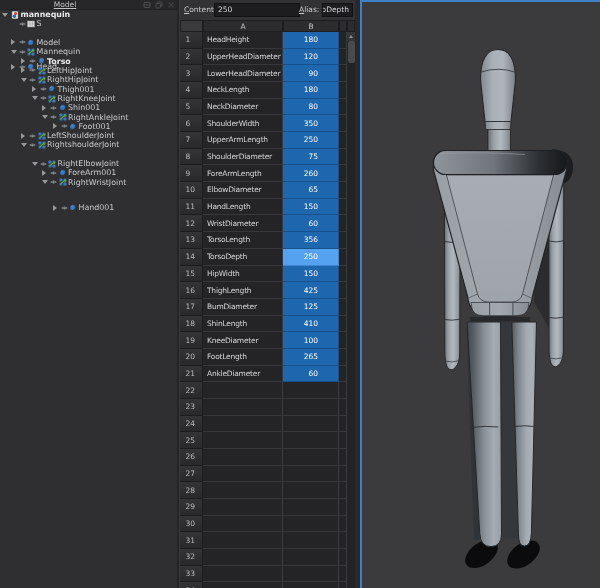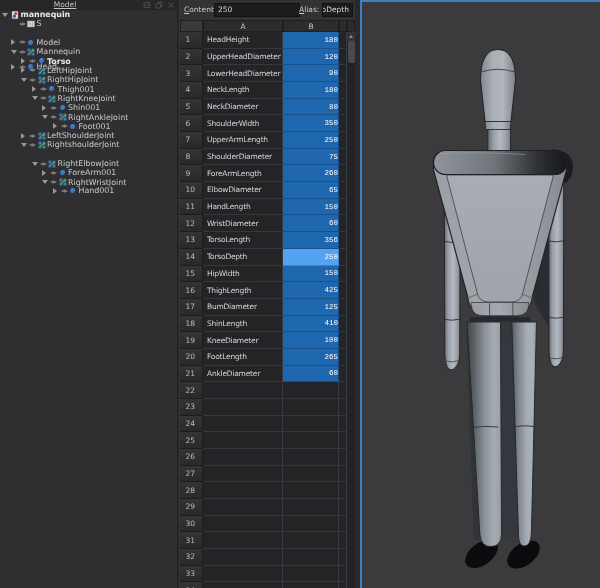--- a/index.html
+++ b/index.html
@@ -48,21 +48,21 @@
   #hdr-A{left:23px;width:80px;}
   #hdr-B{left:103px;width:56px;}
   #hdr-C{left:159px;width:8px;}
   .grid-row{position:absolute;left:0;width:100%;}
   .cell{position:absolute;top:0;height:100%;font-size:7.5px;display:flex;align-items:center;}
   .rowhdr{left:0;width:23px;background:linear-gradient(#343436,#29292b);border-right:1px solid #1c1c1e;
           border-bottom:1px solid #1c1c1e;color:#bcbcbe;padding-left:5.5px;font-size:7.5px;}
   .cellA{left:23px;width:80px;background:#242427;border-right:1px solid #3a3a3e;border-bottom:1px solid #37373b;
          color:#d6d6d8;padding-left:4px;letter-spacing:-0.22px;}
   .cellB{left:103px;width:56px;background:#242427;border-right:1px solid #3a3a3e;border-bottom:1px solid #37373b;
-         color:#fff;justify-content:flex-end;padding-right:0;font-family:Liberation Mono, monospace;}
+         color:#fff;justify-content:flex-end;padding-right:20px;}
   .cellB.filled{background:#1e66ad;border-bottom:1px solid #17508b;border-right:1px solid #17508b;}
   .cellB.selected{background:#55a2f0;border-bottom:1px solid #3f84cd;border-right:1px solid #3f84cd;}
   .cellC{left:159px;width:8px;background:#242427;border-right:1px solid #3a3a3e;border-bottom:1px solid #37373b;}
   #vscroll{position:absolute;left:167px;top:20px;width:8px;bottom:0;background:#232325;}
   #vscroll-hdr{position:absolute;left:167px;top:20px;width:8px;height:12px;background:#2c2c2e;border:1px solid #1e1e20;}
   #vscroll-up{position:absolute;left:0;top:12px;width:8px;height:9px;background:#353537;}
   #vscroll-up:after{content:"";position:absolute;left:1.5px;top:3px;width:0;height:0;
       border-bottom:3.5px solid #909092;border-left:2.5px solid transparent;border-right:2.5px solid transparent;}
   #vscroll-handle{position:absolute;left:0.5px;top:21px;width:7px;height:22px;background:#4a4a4d;border-radius:2px;}
 
@@ -396,21 +396,21 @@
             <svg viewBox="0 0 8 8" width="8" height="8">
               <rect x="0.4" y="0.4" width="3.1" height="3.1" rx="0.6" fill="#3e78bd"></rect>
               <rect x="4.4" y="0.4" width="3.1" height="3.1" rx="0.6" fill="#35669f"></rect>
               <rect x="0.4" y="4.4" width="3.1" height="3.1" rx="0.6" fill="#35669f"></rect>
               <rect x="4.4" y="4.4" width="3.1" height="3.1" rx="0.6" fill="#3e78bd"></rect>
               <path d="M1.4,6.5 Q4,3.4 6.8,2.1 M6.8,2.1 L5.1,2.0 M6.8,2.1 L6.5,3.7" fill="none" stroke="#5cb335" stroke-width="1.1"></path>
             </svg>
           </span>
           <span class="tree-label" style="position: absolute; left: 68px;">RightWristJoint</span>
         </div>
-        <div class="tree-row" style="top: 176px;">
+        <div class="tree-row" style="top: 193px;">
           <div class="expander exp-closed" style="left: 52.5px;"></div>
           <span class="tree-eye" style="left: 60.5px;">
             <svg viewBox="0 0 8 6" width="7" height="6">
               <path d="M0.8,3 Q4,0.4 7.2,3 Q4,5.6 0.8,3 Z" fill="none" stroke="#97999c" stroke-width="0.8"></path>
               <circle cx="4" cy="3" r="1" fill="#97999c"></circle>
             </svg>
           </span>
           <span class="tree-icon" style="left: 69px;">
             <svg viewBox="0 0 8 8" width="7" height="7">
               <path d="M1.4,5.4 Q0.7,3.4 2.1,2.1 Q2.7,0.8 4.5,1.1 Q6.4,0.9 6.9,2.7 Q7.5,4.5 6.3,5.7 Q5.5,7.1 3.9,6.8 Q2,7.1 1.4,5.4 Z" fill="#3c79c0" stroke="#274e7e" stroke-width="0.4"></path>

